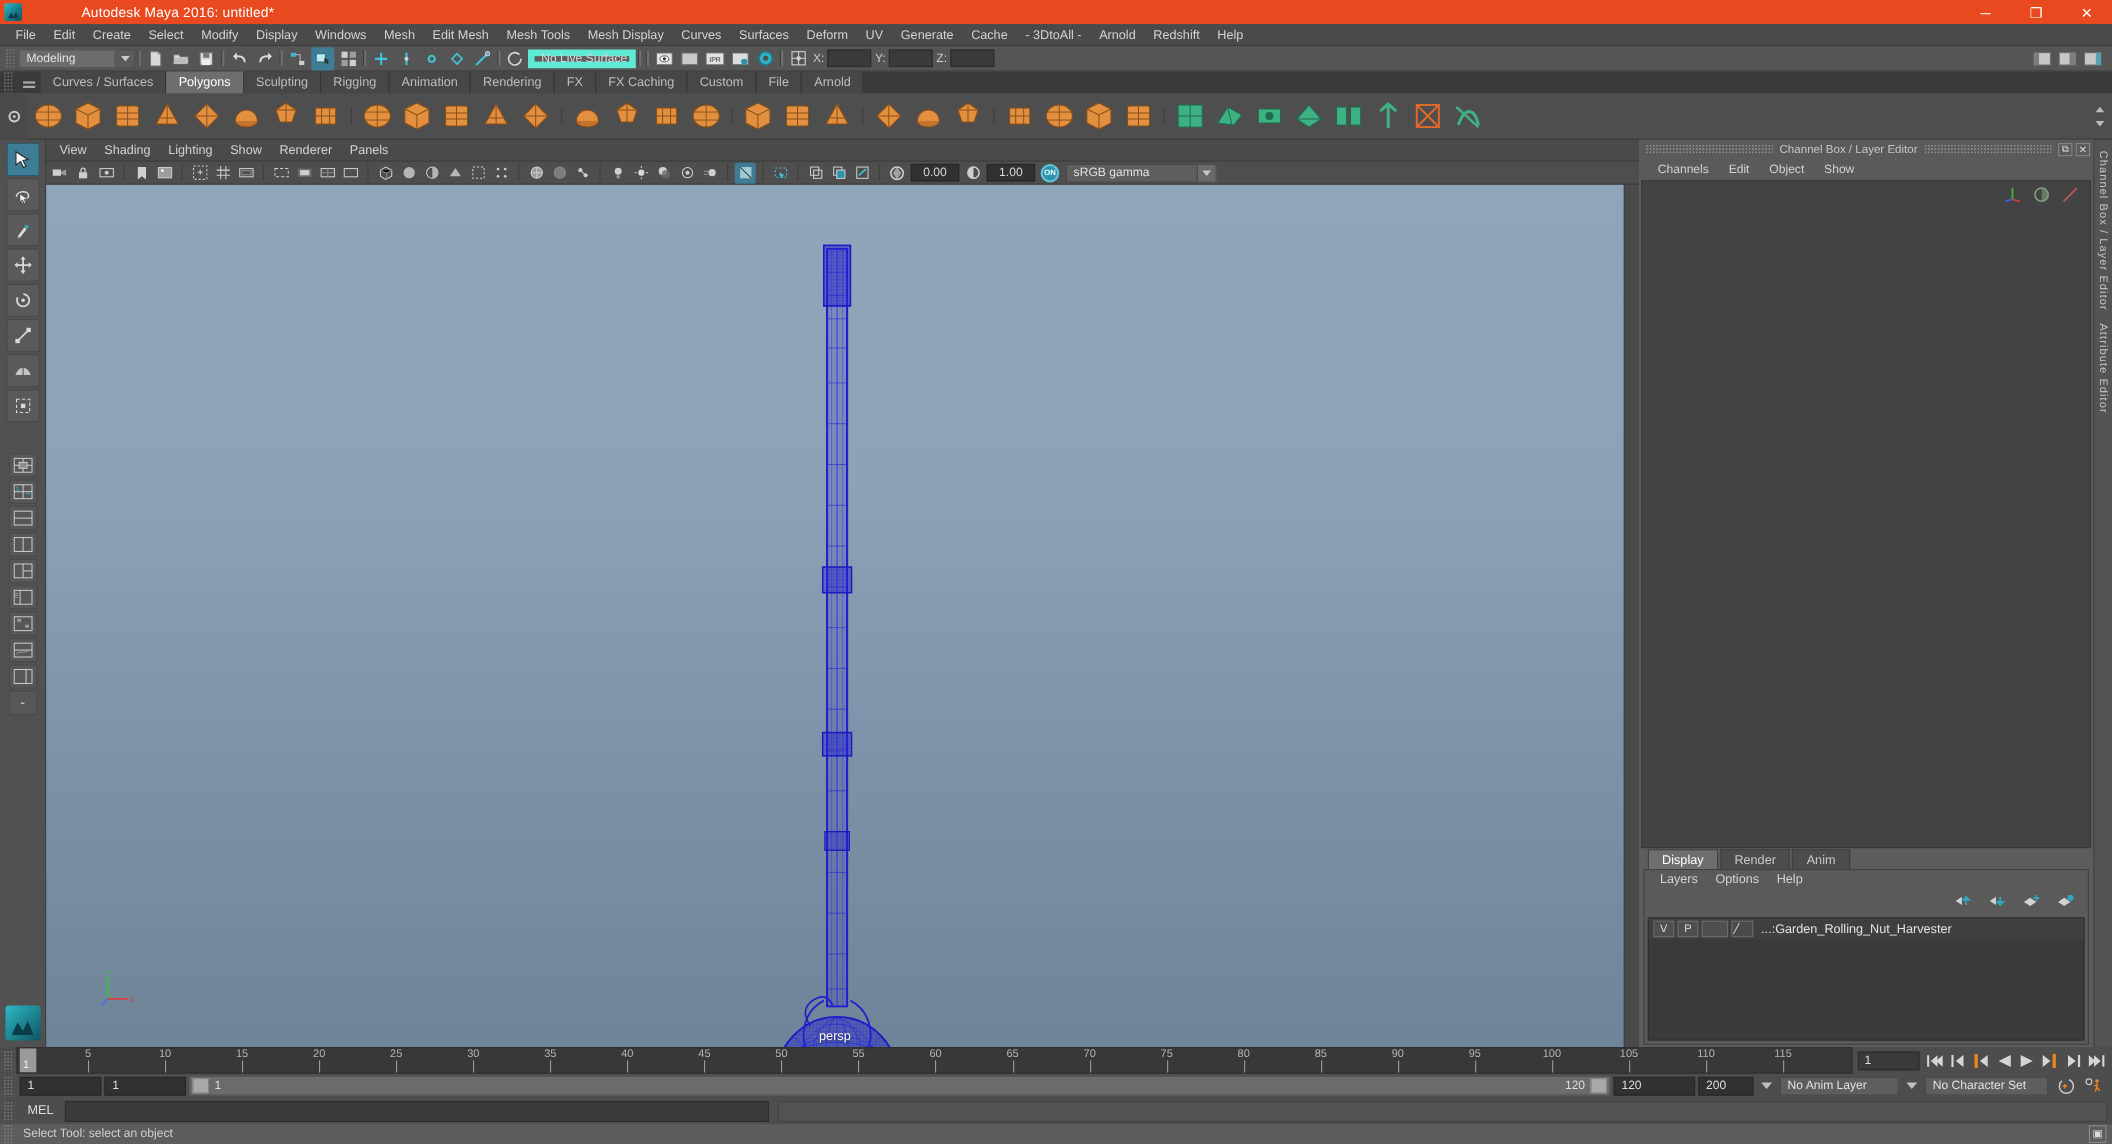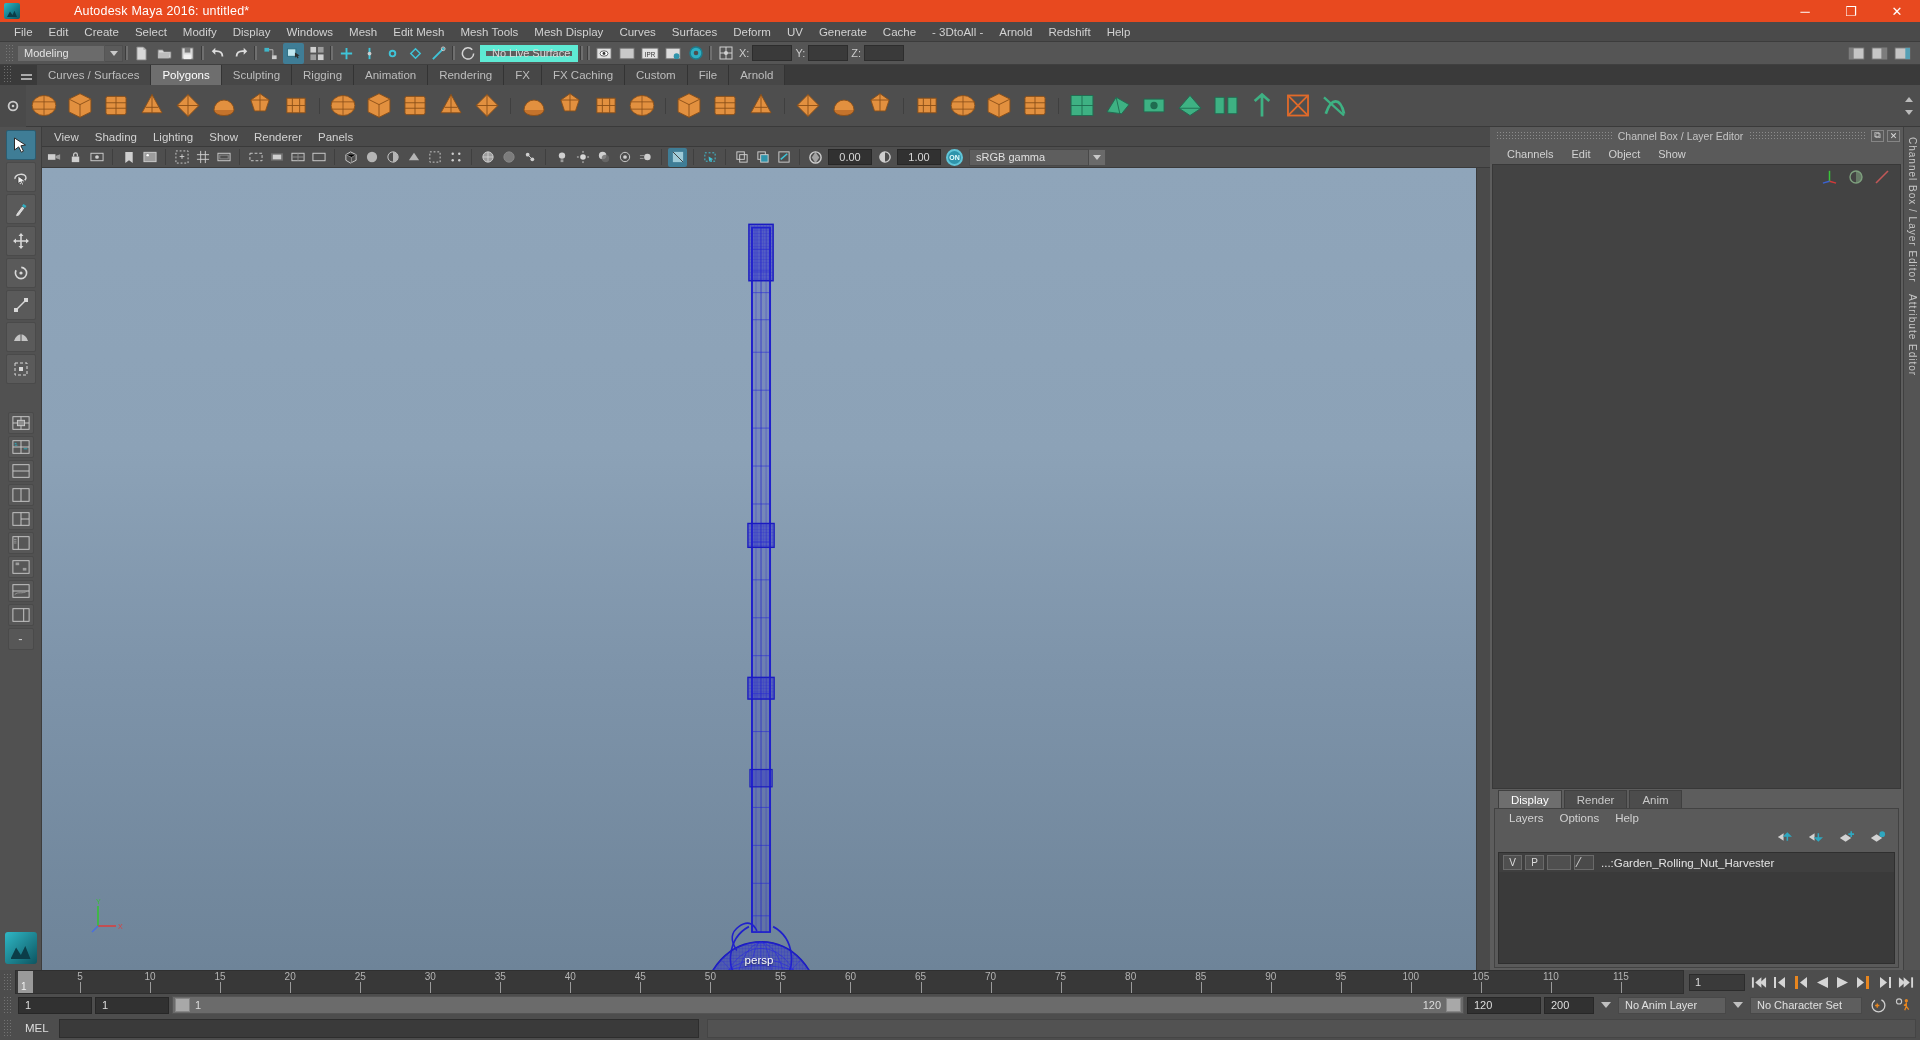--- a/index.html
+++ b/index.html
@@ -1357,14 +1357,19 @@
     </div>
   </div>
 
   <div class="melrow">
     <div class="grip"></div>
     <div class="mel-lbl">MEL</div>
     <div class="mel-in"></div>
     <div class="mel-out"></div>
   </div>
 
+  <div class="statusbar">
+    <div class="grip"></div>
+    <span style="margin-left:6px;">Select Tool: select an object</span>
+    <div class="help-icon">▣</div>
+  </div>
 
 </div>
 
 </body></html>

